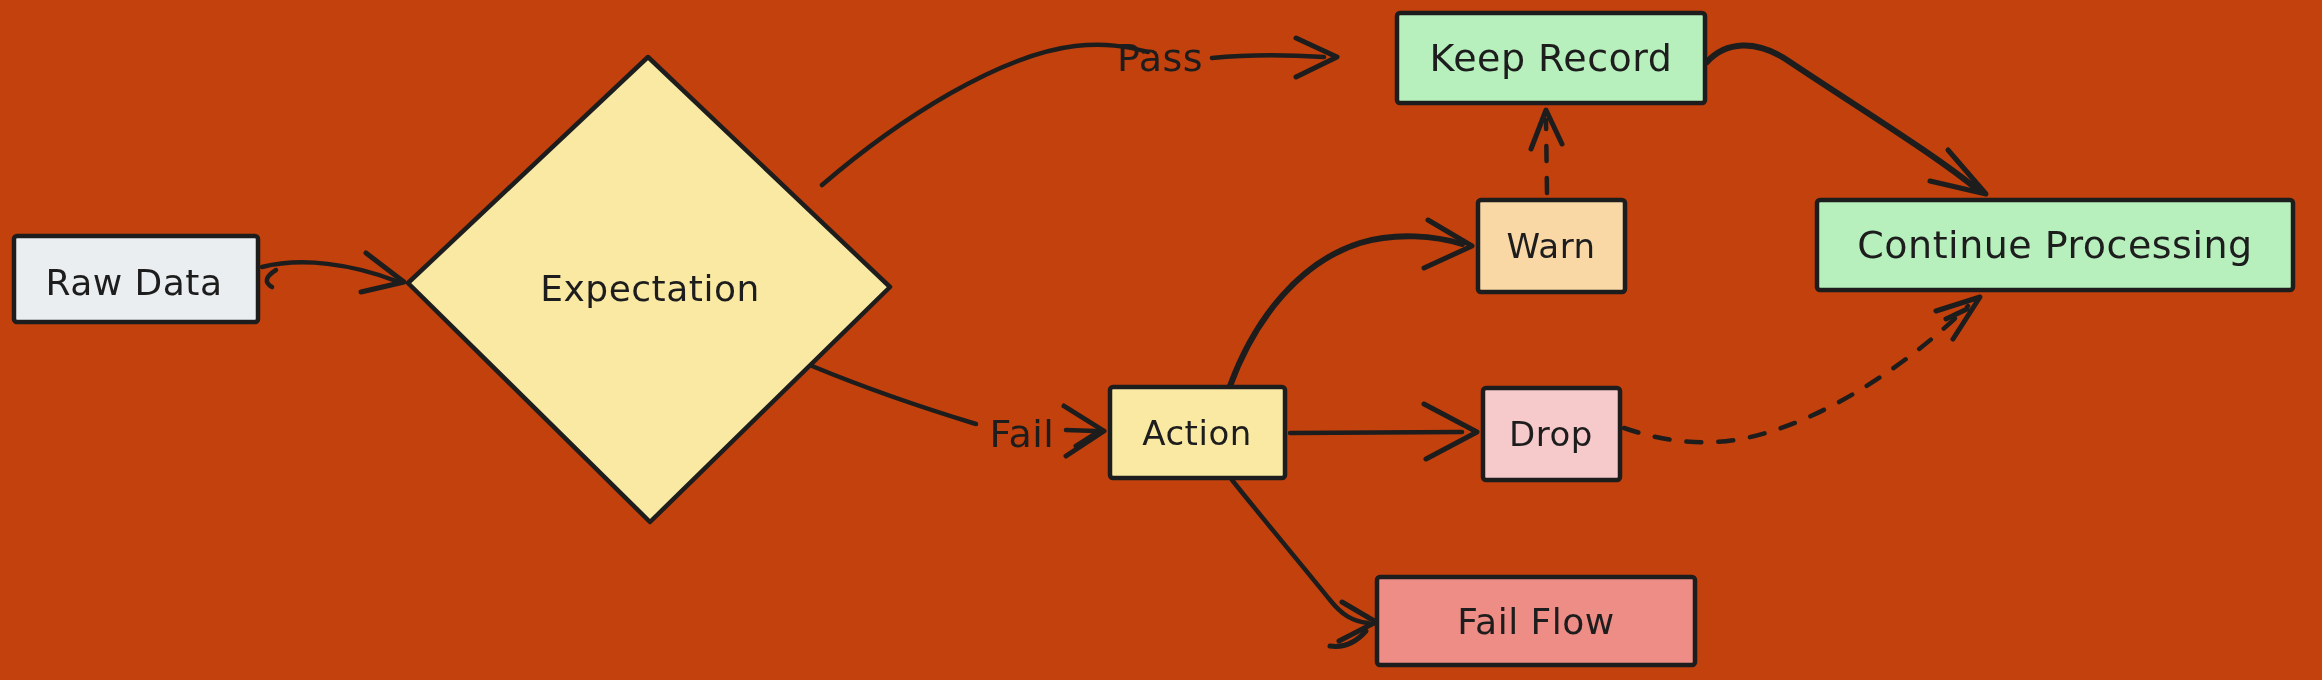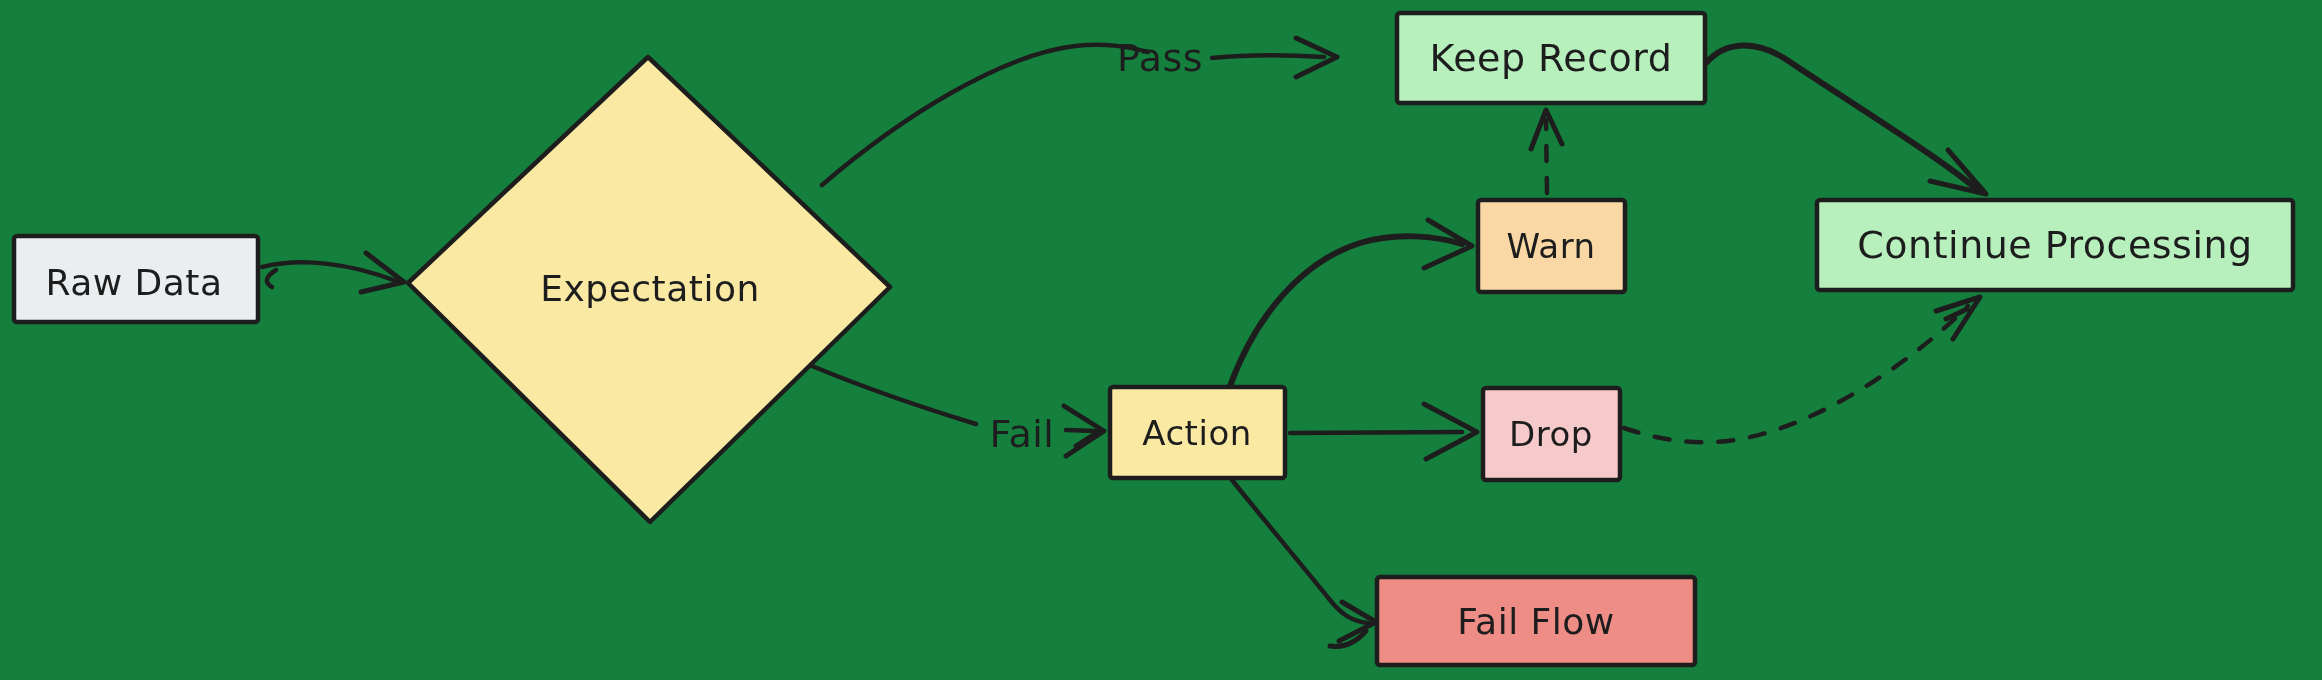--- a/index.html
+++ b/index.html
@@ -3,21 +3,21 @@
 <meta charset="utf-8">
 <style>
   html, body {
     margin: 0;
     padding: 0;
     background: #ffffff;
   }
   .canvas-wrap {
     width: 2322px;
     height: 680px;
-    background: #15803d;
+    background: #c2410c;
     overflow: hidden;
   }
   svg {
     display: block;
     font-family: "DejaVu Sans", "Liberation Sans", sans-serif;
   }
   .node-shape {
     stroke: #1d1d1d;
     stroke-width: 4.5;
     stroke-linejoin: round;

